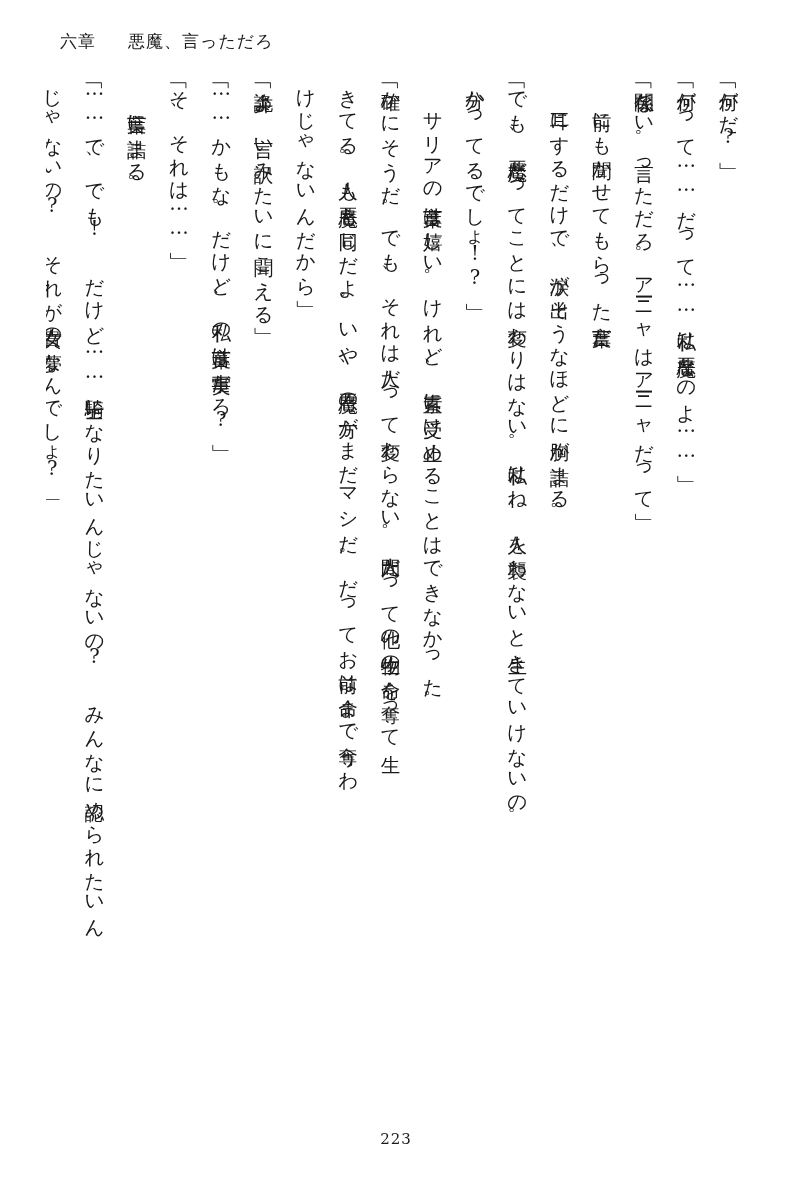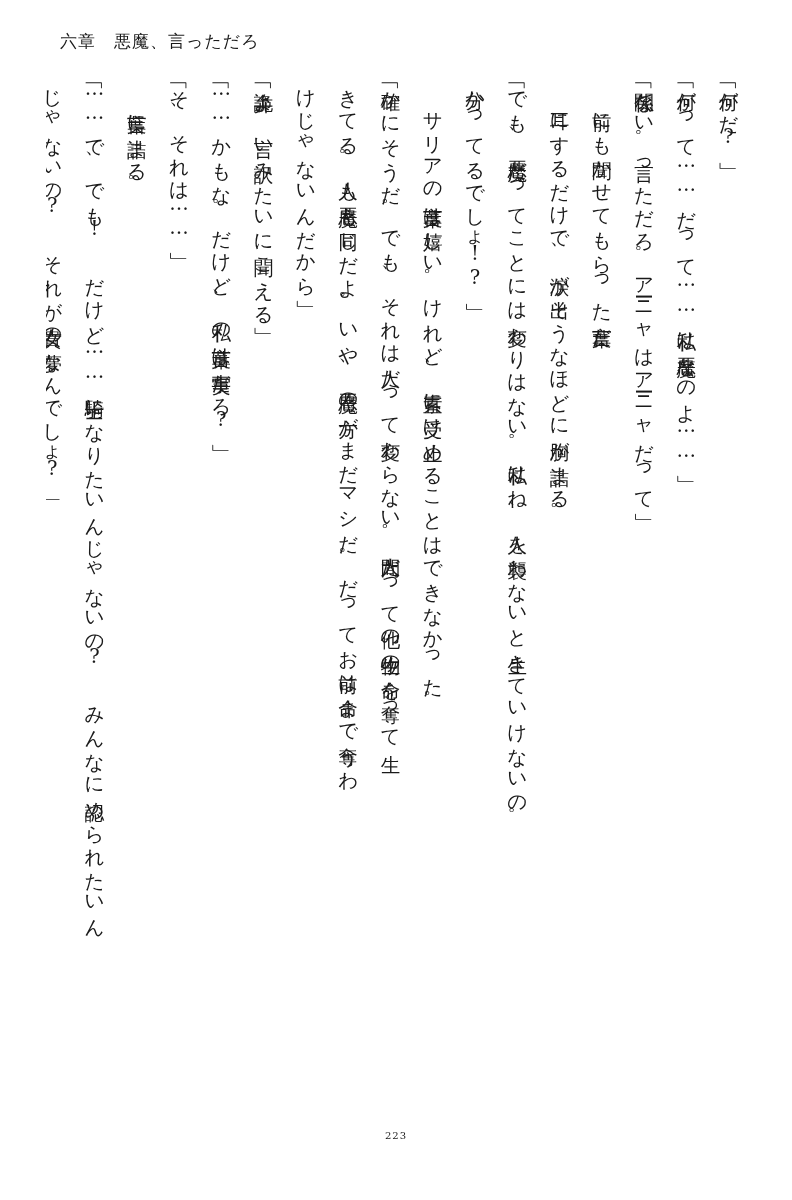--- a/index.html
+++ b/index.html
@@ -29,21 +29,21 @@
   .header {
     font-size: 17px;
     letter-spacing: 1px;
     color: #1a1a1a;
     padding-left: 14px;
     padding-top: 6px;
     height: 30px;
     white-space: nowrap;
   }
   .header .chapter-num {
-    margin-right: 18px;
+    margin-right: 32px;
   }
 
   .body-area {
     flex: 1 1 auto;
     position: relative;
     margin-top: 16px;
     margin-bottom: 4px;
     overflow: hidden;
   }
 
@@ -77,21 +77,21 @@
     margin-left: 6px;
     font-size: 19.5px;
     letter-spacing: 1.2px;
   }
 
   .indent-1 { padding-top: 22px; }
 
   .footer {
     height: 34px;
     text-align: center;
-    font-size: 10px;
+    font-size: 15px;
     font-family: "DejaVu Serif", "Liberation Serif", serif;
     color: #1a1a1a;
     letter-spacing: 1px;
     padding-bottom: 6px;
   }
 </style>
 </head>
 <body>
 
 <div class="page">

